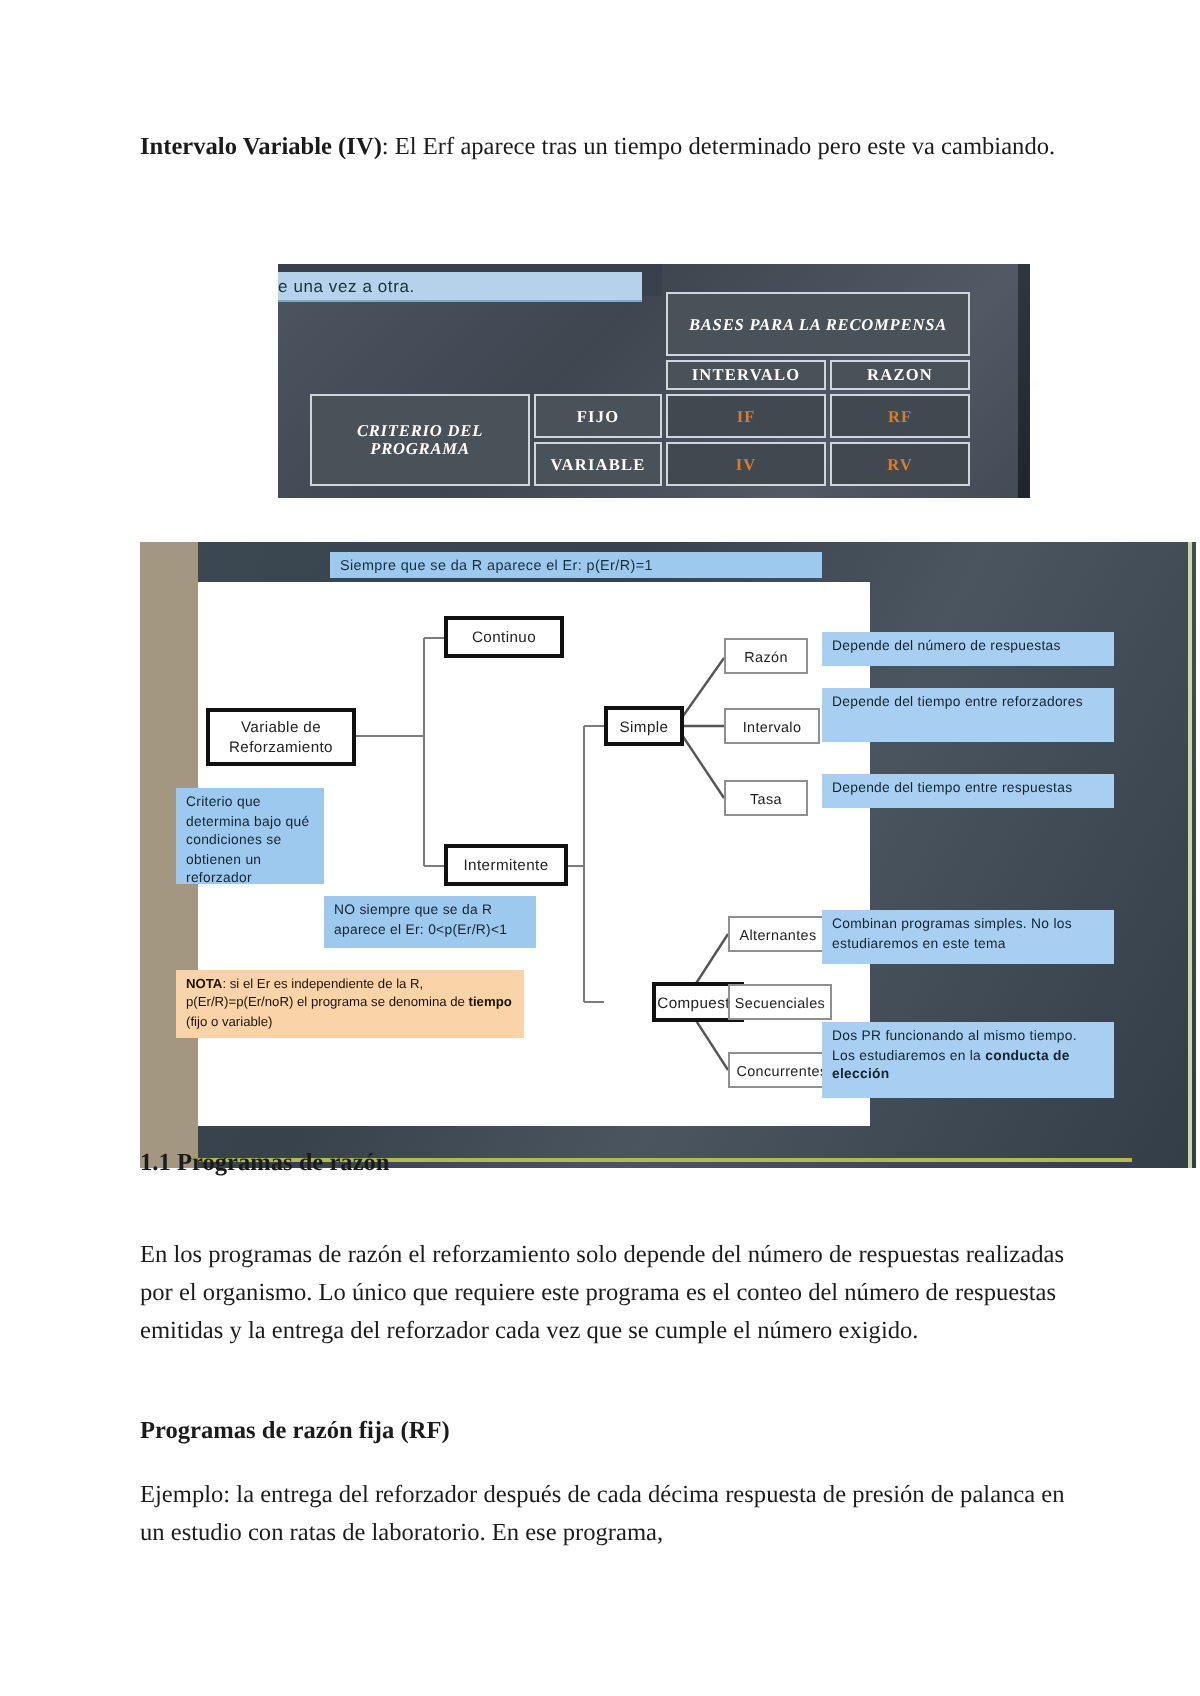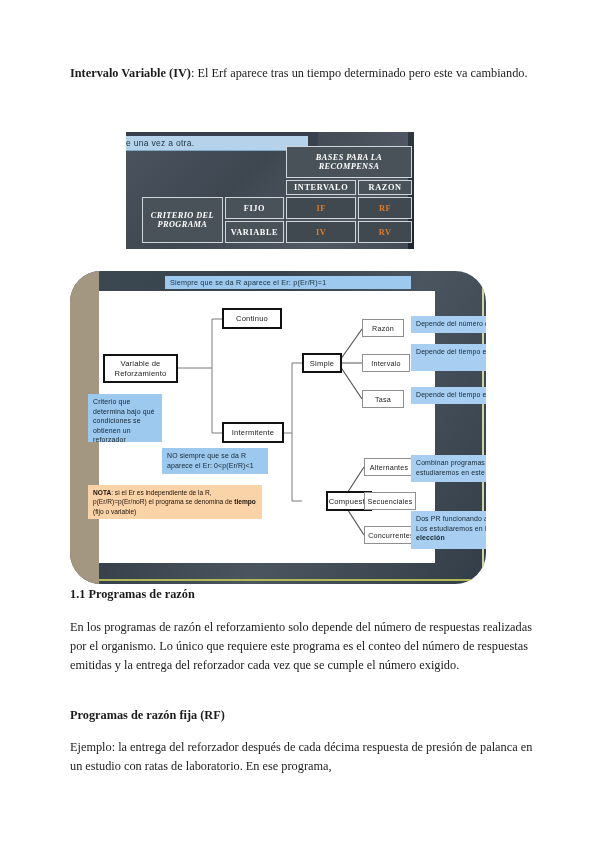--- a/index.html
+++ b/index.html
@@ -24,35 +24,36 @@
     left: 70px;
     width: 466px;
     font-size: 12.3px;
     line-height: 19px;
     text-align: left;
     color: #1b1b1b;
   }
   .para b, .bold { font-weight: bold; }
 
   .p-intro { top: 64px; }
-  .h-razon  { top: 585px; font-weight: bold; }
+  .h-razon  { top: 572px; font-weight: bold; }
   .p-razon  { top: 618px; }
   .h-rf     { top: 706px; font-weight: bold; }
   .p-ej     { top: 738px; }
 
   
   .table-slide {
     position: absolute;
-    left: 126px;
+    left: 139px;
     top: 132px;
-    width: 288px;
+    width: 348px;
     height: 117px;
     background: linear-gradient(135deg,#4c5560 0%,#3e4750 40%,#515a64 75%,#424b55 100%);
     overflow: hidden;
     font-family: "Liberation Serif", serif;
+    padding-left: 28px;
   }
   .ts-topstrip {
     position: absolute; left: 0; top: 0; width: 192px; height: 16px;
     background: linear-gradient(180deg,#38414b 0%,#39424c 100%);
   }
   .ts-bluebar {
     position: absolute; left: -4px; top: 4px; width: 186px; height: 15px;
     background: #b6d2ea;
     border-bottom: 1px solid #7fa7c6;
     color: #17313f;
@@ -90,26 +91,25 @@
   .tbl td.upper { font-variant: small-caps; font-style: italic; }
   .tbl td.caps  { font-style: normal; font-weight: bold; letter-spacing:.6px; }
   .tbl td.val   { color: #e07b28; font-style: normal; font-weight: bold;
                   background: #414950; letter-spacing: .5px; }
 
   
   .diag-slide {
     position: absolute;
     left: 70px;
     top: 271px;
-    width: 416px;
+    width: 528px;
     height: 313px;
     background: linear-gradient(120deg,#3c4852 0%,#37424d 35%,#4a555f 60%,#333d47 100%);
     overflow: hidden;
     font-family: "Liberation Sans", sans-serif;
-    border-radius: 31px;
   }
   .diag-texture {
     position: absolute; left: 0; top: 0; width: 29px; height: 313px;
     background:
       repeating-linear-gradient(88deg, rgba(120,105,85,.55) 0 2px, rgba(175,160,135,.35) 2px 5px, rgba(95,85,70,.45) 5px 9px),
       linear-gradient(180deg,#cbbfa8 0%,#9f9río 0%,#8d8karate 0%,#b3a68e 25%,#7d7362 48%,#c6bba4 62%,#6f6757 80%,#d8cfbc 100%);
     background-color: #a39781;
   }
   .diag-bottomline {
     position: absolute; left: 29px; bottom: 3px; width: 467px; height: 2px;

